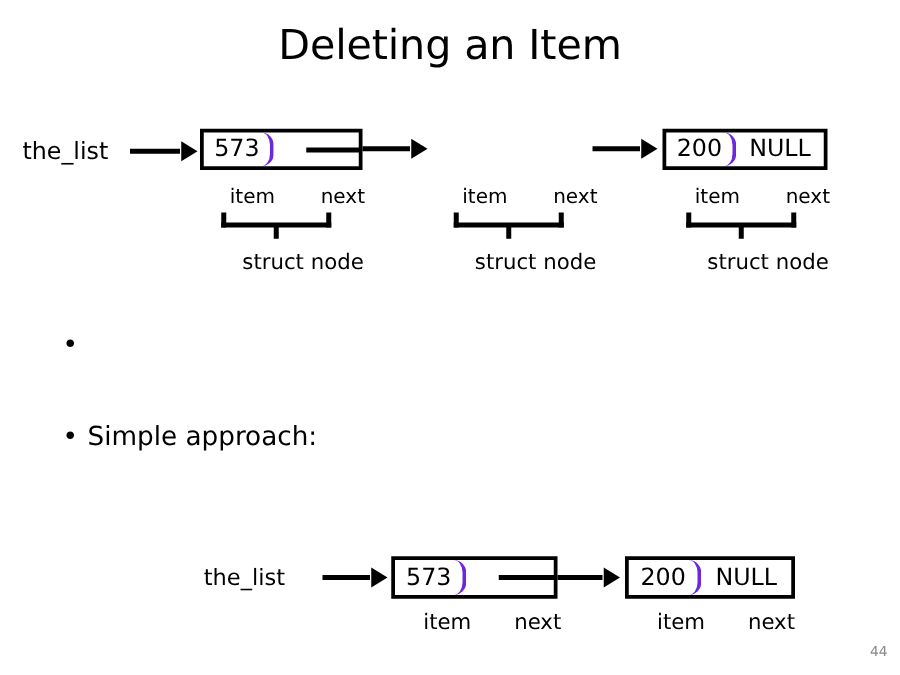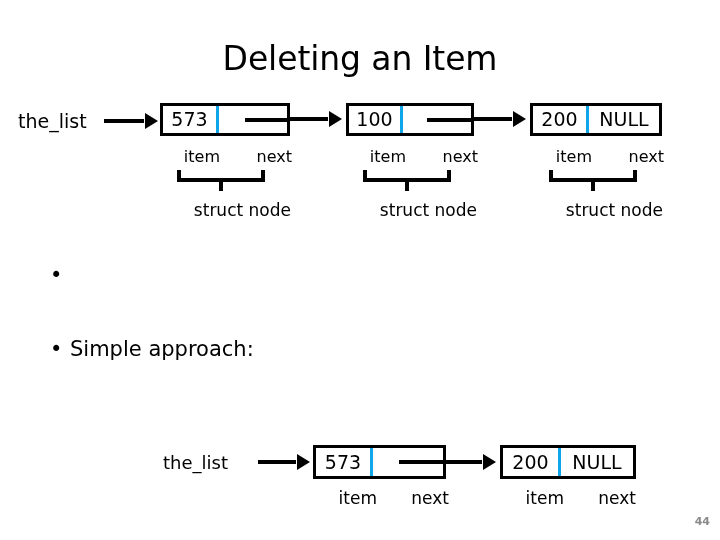--- a/index.html
+++ b/index.html
@@ -19,21 +19,21 @@
     position: absolute;
     left: 0; top: 0;
     width: 720px;
     height: 540px;
   }
 
   
   .slide-title {
     position: absolute;
     left: 0;
-    top: 39px;
+    top: 16px;
     width: 720px;
     text-align: center;
     font-size: 33px;
     line-height: 40px;
     letter-spacing: -0.1px;
     color: #000;
   }
 
   
   .abs {
@@ -52,21 +52,22 @@
   }
   .node .cell {
     box-sizing: border-box;
     display: flex;
     align-items: center;
     justify-content: center;
     font-size: 19px;
     line-height: 1;
   }
   .node .cell.item-cell {
-    border-right: 3px solid #0ea5e9;
+    border-right: 3px solid #6d28d9;
+    border-radius: 10px;
   }
   .node .cell.ptr-cell {
     position: relative;
   }
 
   
   .tail {
     position: absolute;
     height: 4px;
     background: #000;
@@ -171,21 +172,20 @@
     white-space: pre;
   }
 
   
   .page-number {
     position: absolute;
     right: 10px;
     bottom: 12px;
     font-size: 11px;
     color: #8a8a8a;
-    font-weight: bold;
   }
 </style>
 </head>
 <body>
 
 <div id="slide">
 
   <div class="slide-title">Deleting an Item</div>
 
   <div class="abs" style="left:18px; top:110px; font-size:19px; line-height:22px;">the_list</div>
@@ -194,26 +194,20 @@
 
   <div class="node" style="left:160px; top:103px; width:130px; height:33px;">
     <div class="cell item-cell" style="width:56px;">573</div>
     <div class="cell ptr-cell" style="width:68px;">
       <div class="tail" style="left:26px; right:-1px;"></div>
     </div>
   </div>
 
   <div class="arrow" style="left:290px; top:117px; width:38px;"></div>
 
-  <div class="node" style="left:346px; top:103px; width:128px; height:33px;">
-    <div class="cell item-cell" style="width:54px;">100</div>
-    <div class="cell ptr-cell" style="width:68px;">
-      <div class="tail" style="left:24px; right:-1px;"></div>
-    </div>
-  </div>
 
   <div class="arrow" style="left:474px; top:117px; width:38px;"></div>
 
   <div class="node" style="left:530px; top:103px; width:132px; height:33px;">
     <div class="cell item-cell" style="width:56px;">200</div>
     <div class="cell" style="width:70px;">NULL</div>
   </div>
 
   <div class="field-label" style="left:150px; top:148px; width:70px;">item</div>
   <div class="field-label" style="left:222px; top:148px; width:70px;">next</div>

